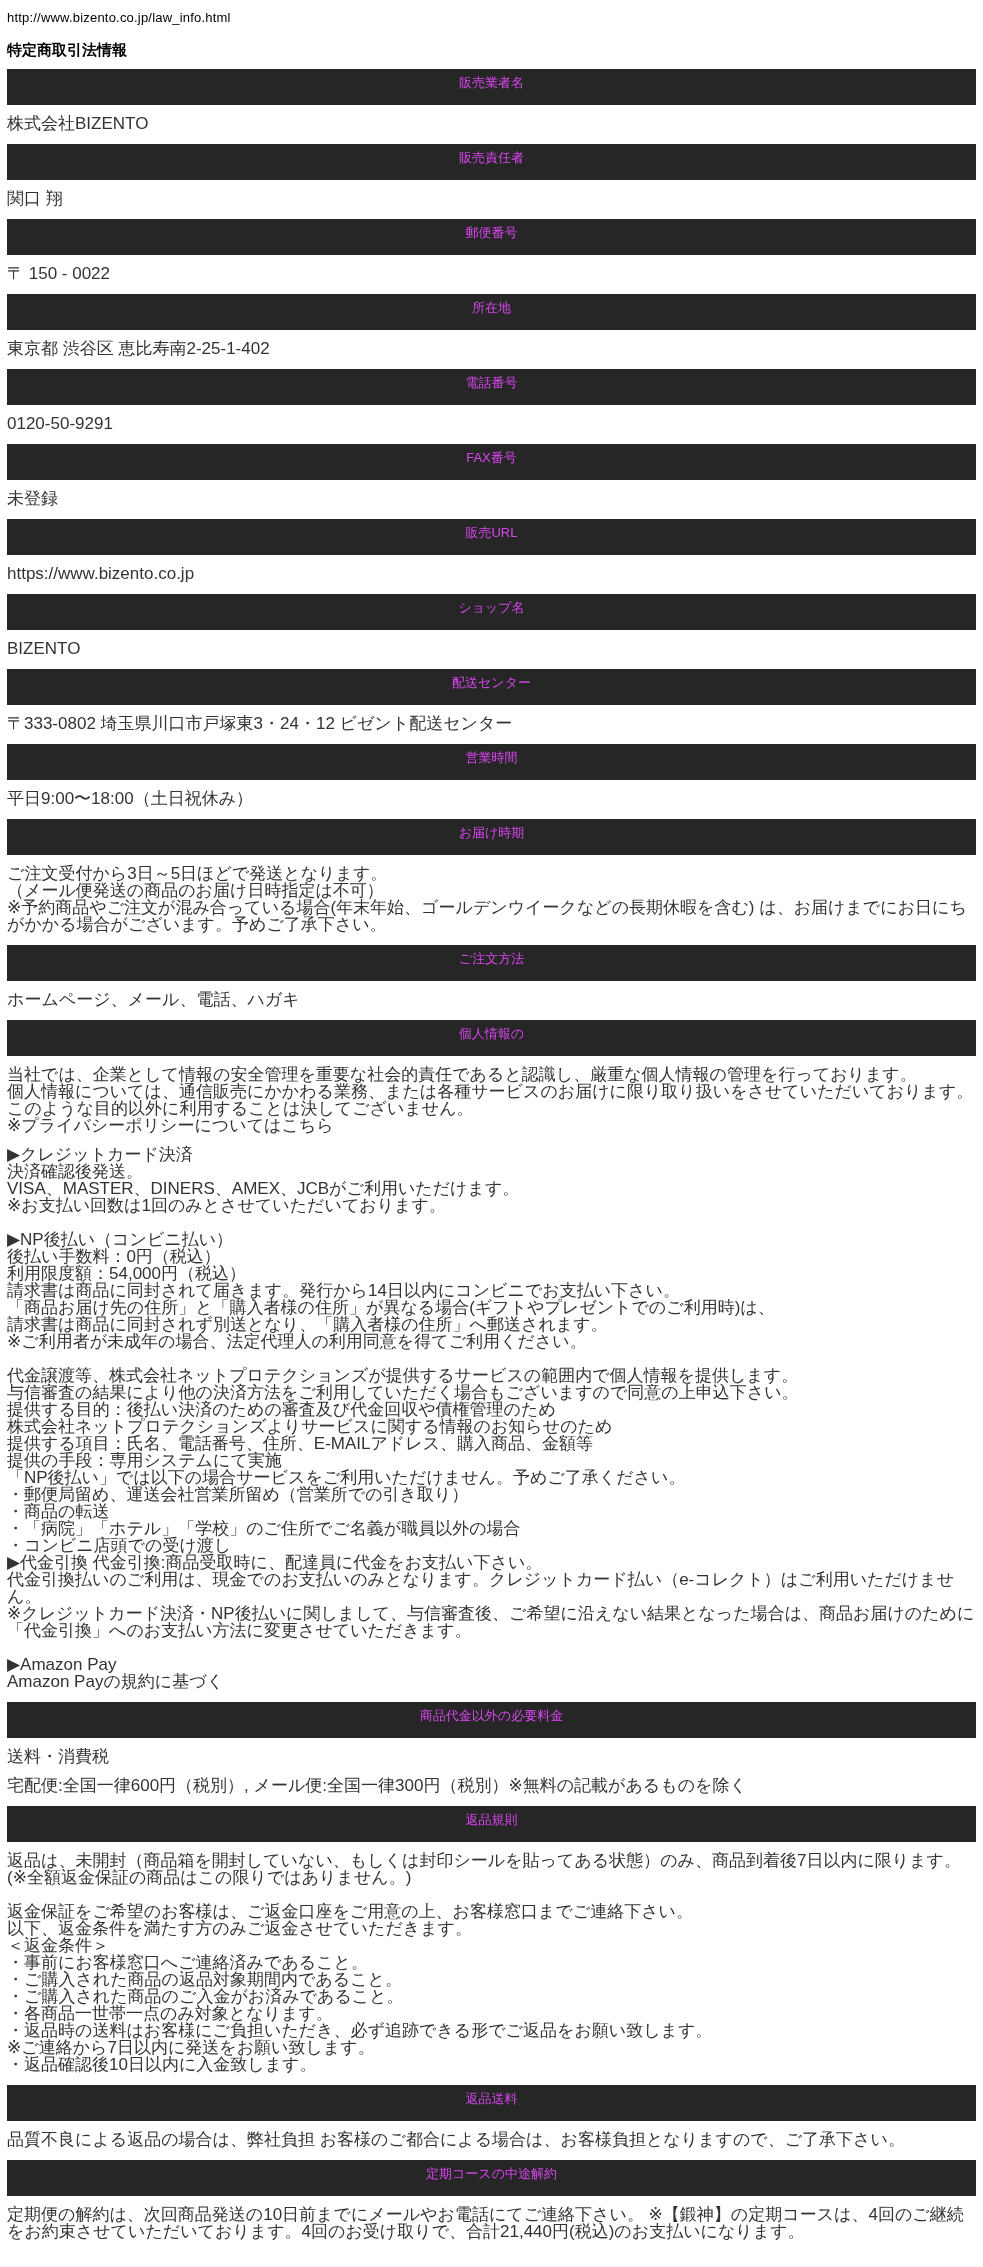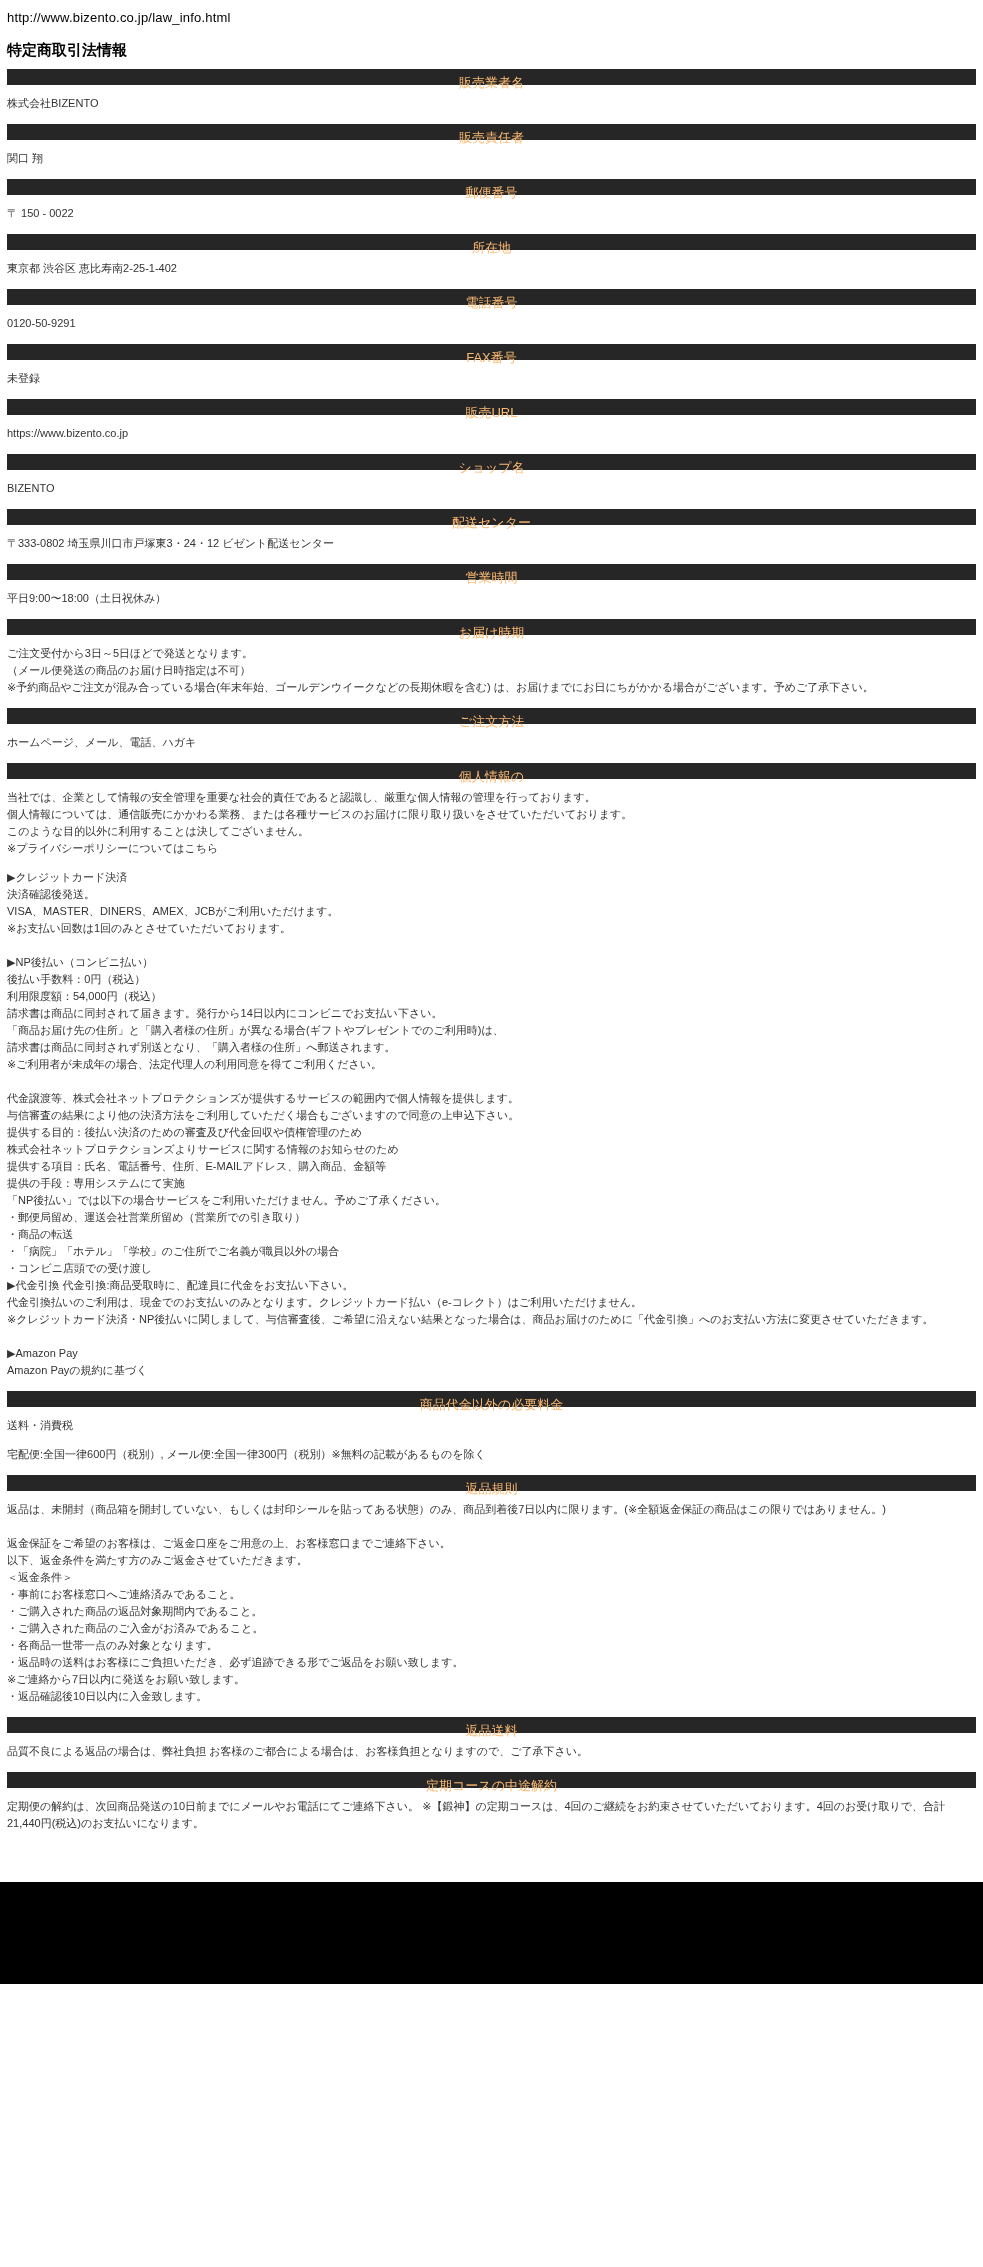--- a/index.html
+++ b/index.html
@@ -22,29 +22,29 @@
     letter-spacing: 0.2px;
   }
   .page-title {
     font-size: 15px;
     font-weight: bold;
     color: #000000;
     margin: 0 0 9px 0;
   }
   .bar {
     background: #262626;
-    color: #fdba74;
-    height: 16px;
+    color: #d946ef;
+    height: 36px;
     line-height: 28px;
     text-align: center;
     font-size: 13px;
     margin: 0 0 10px 0;
   }
   .sec-body {
-    font-size: 11px;
+    font-size: 17px;
     line-height: 17px;
     white-space: pre-line;
     margin: 0 0 12px 0;
     color: #333333;
   }
   .site-footer {
     background: #000000;
     height: 102px;
     margin-top: 50px;
     display: flex;

